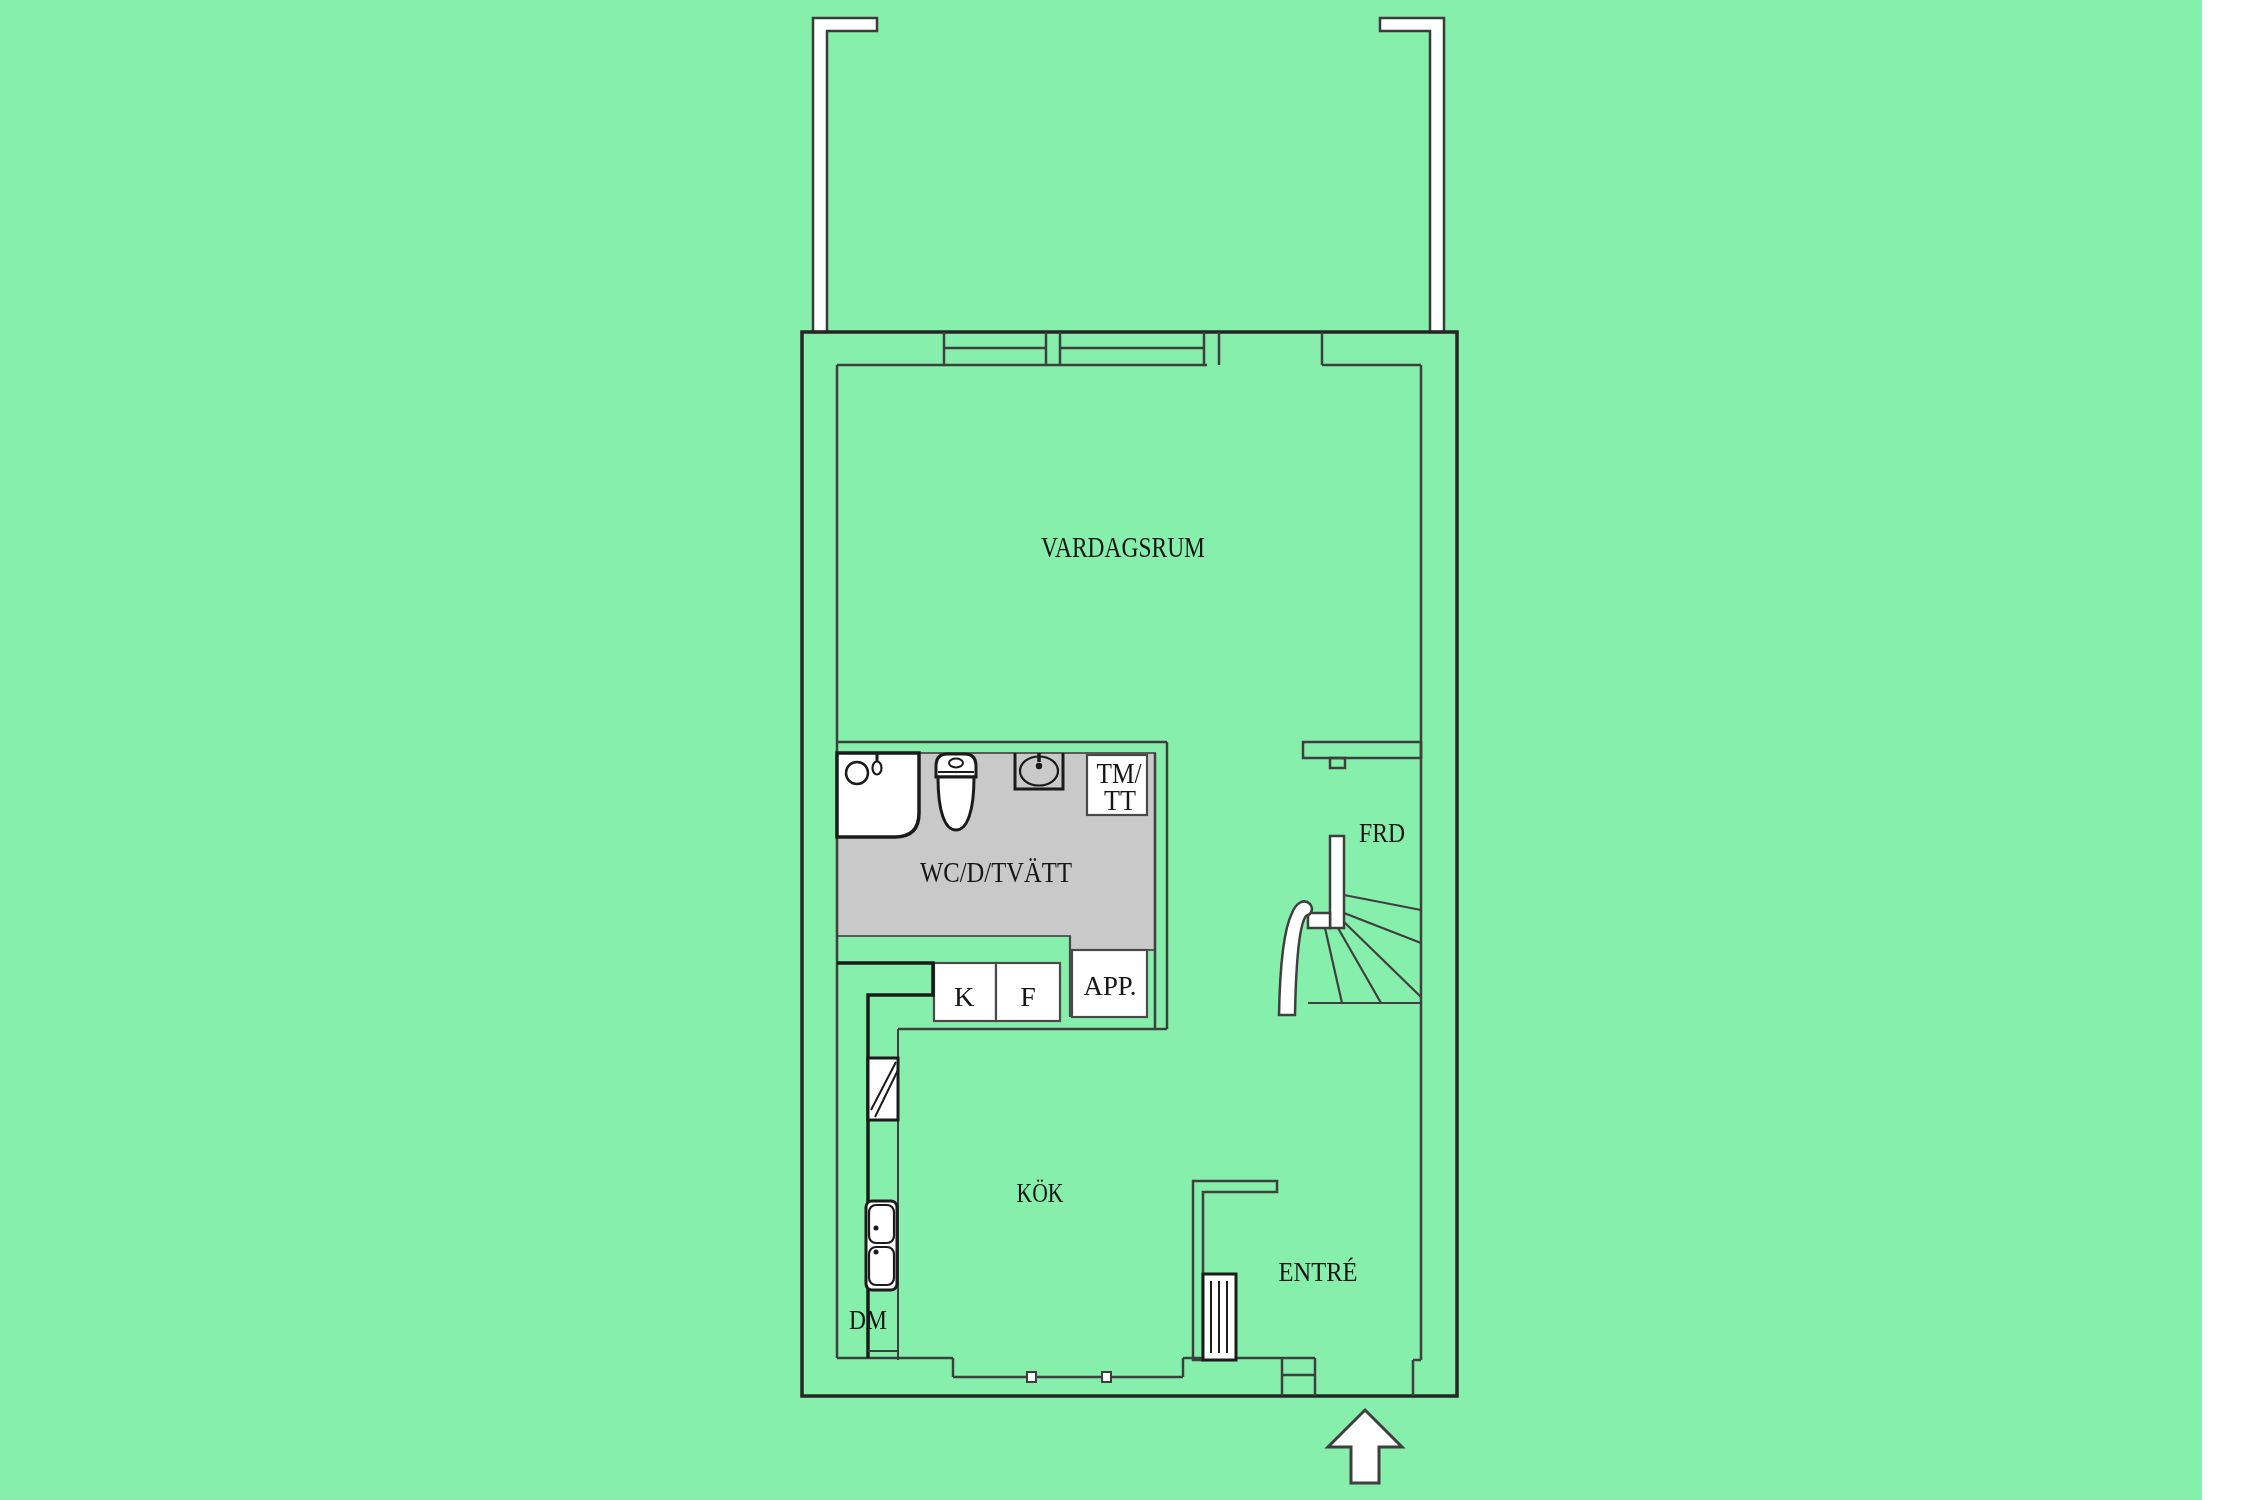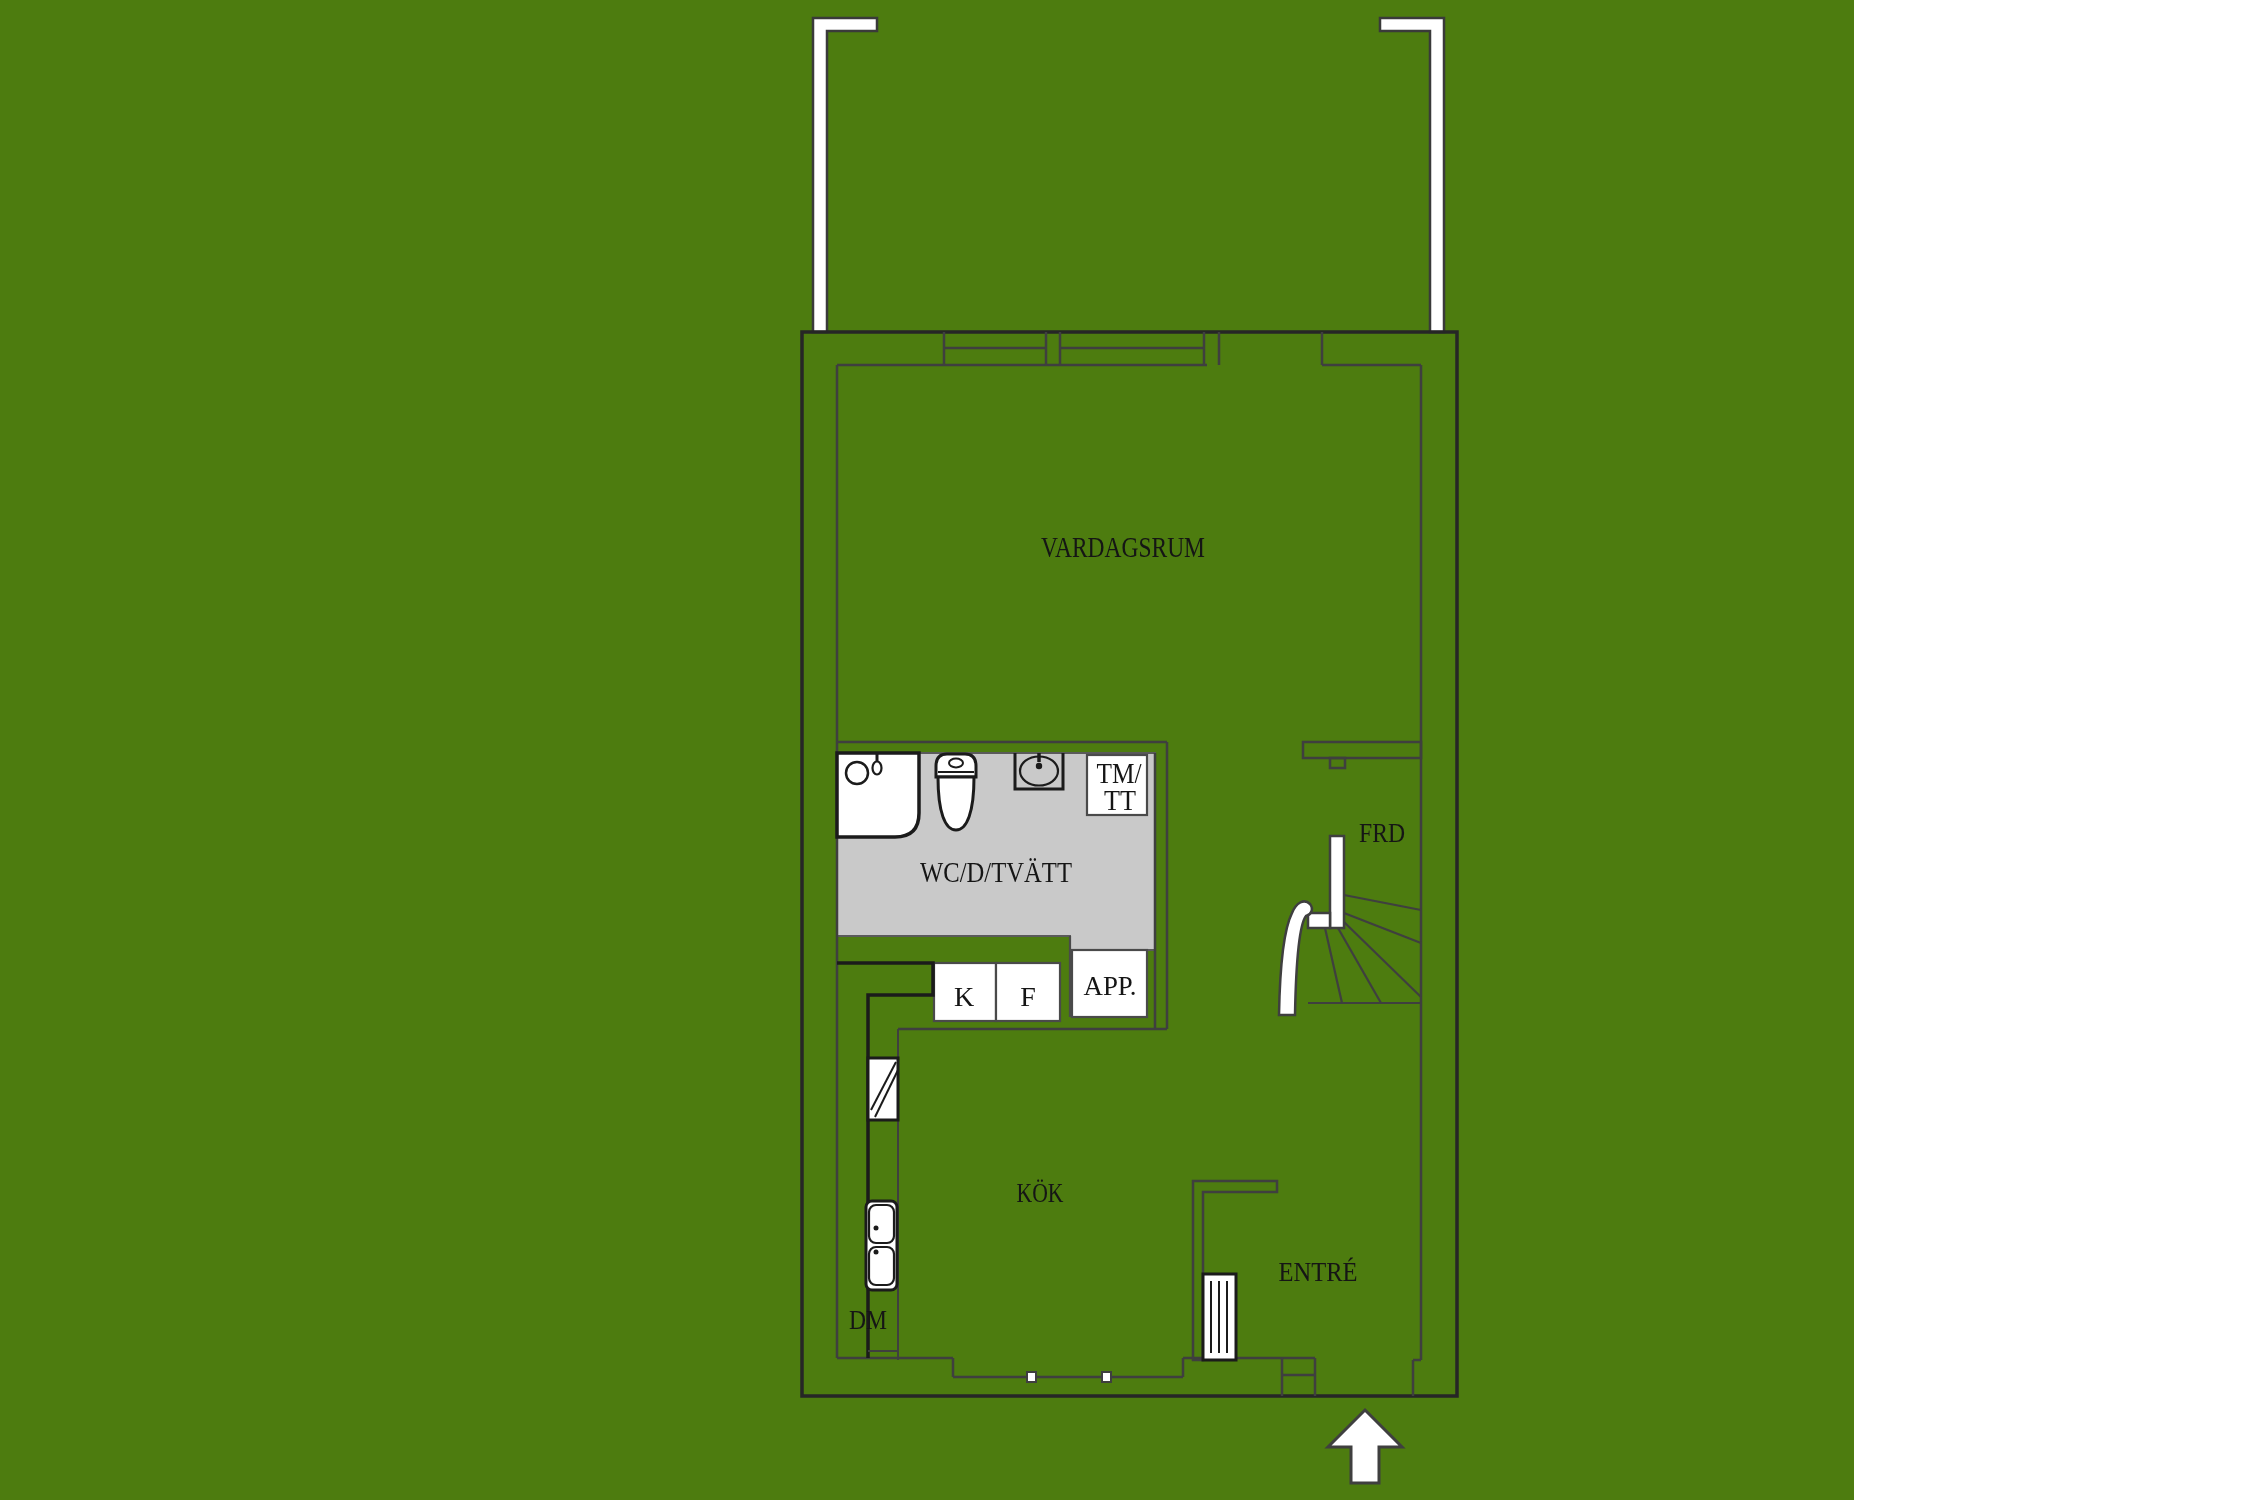--- a/index.html
+++ b/index.html
@@ -1,16 +1,16 @@
 <!DOCTYPE html>
 <html><head>
 <meta charset="utf-8">
 <style>
   html,body{margin:0;padding:0;background:#ffffff;}
-  #stage{position:relative;width:1854px;height:1500px;background:#4d7c0f;overflow:hidden;}
+  #stage{position:relative;width:2202px;height:1500px;background:#86efac;overflow:hidden;}
   svg{position:absolute;left:0;top:0;}
   text{
     font-family:"Liberation Serif","DejaVu Serif",serif;
     fill:#151515;
   }
   .lbl{font-size:29px;}
   .lbl-s{font-size:28px;}
 </style>
 </head>
 <body>

